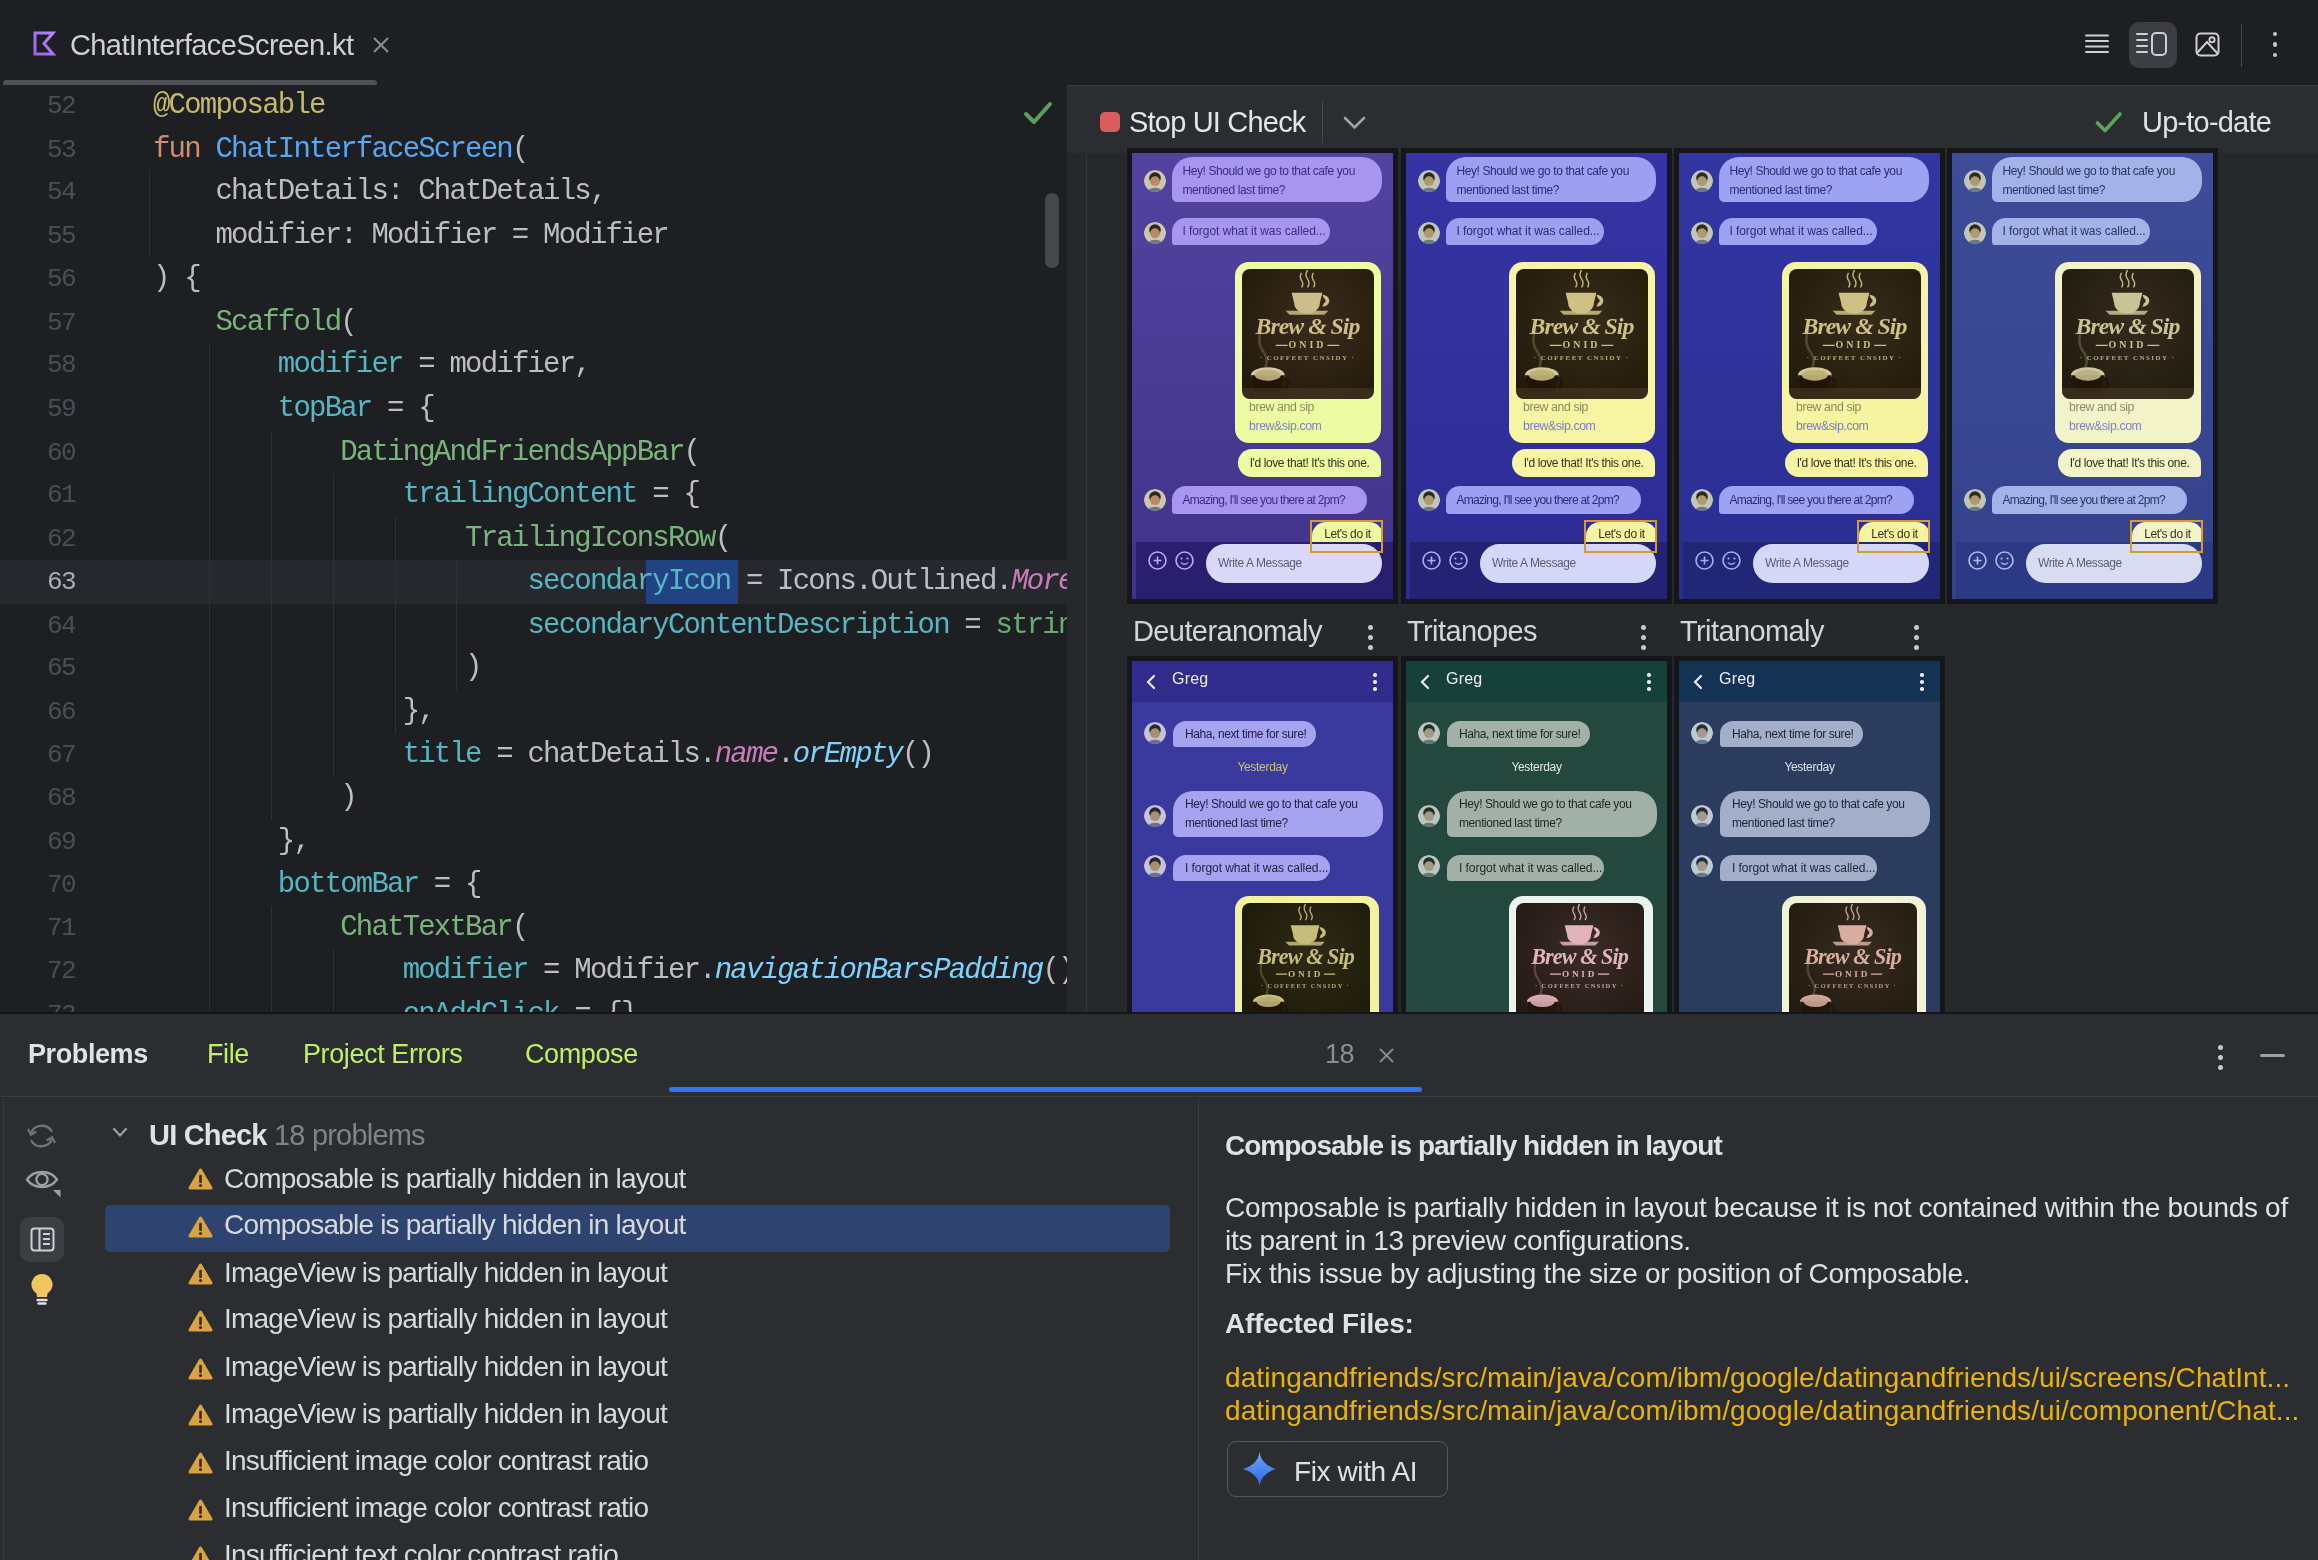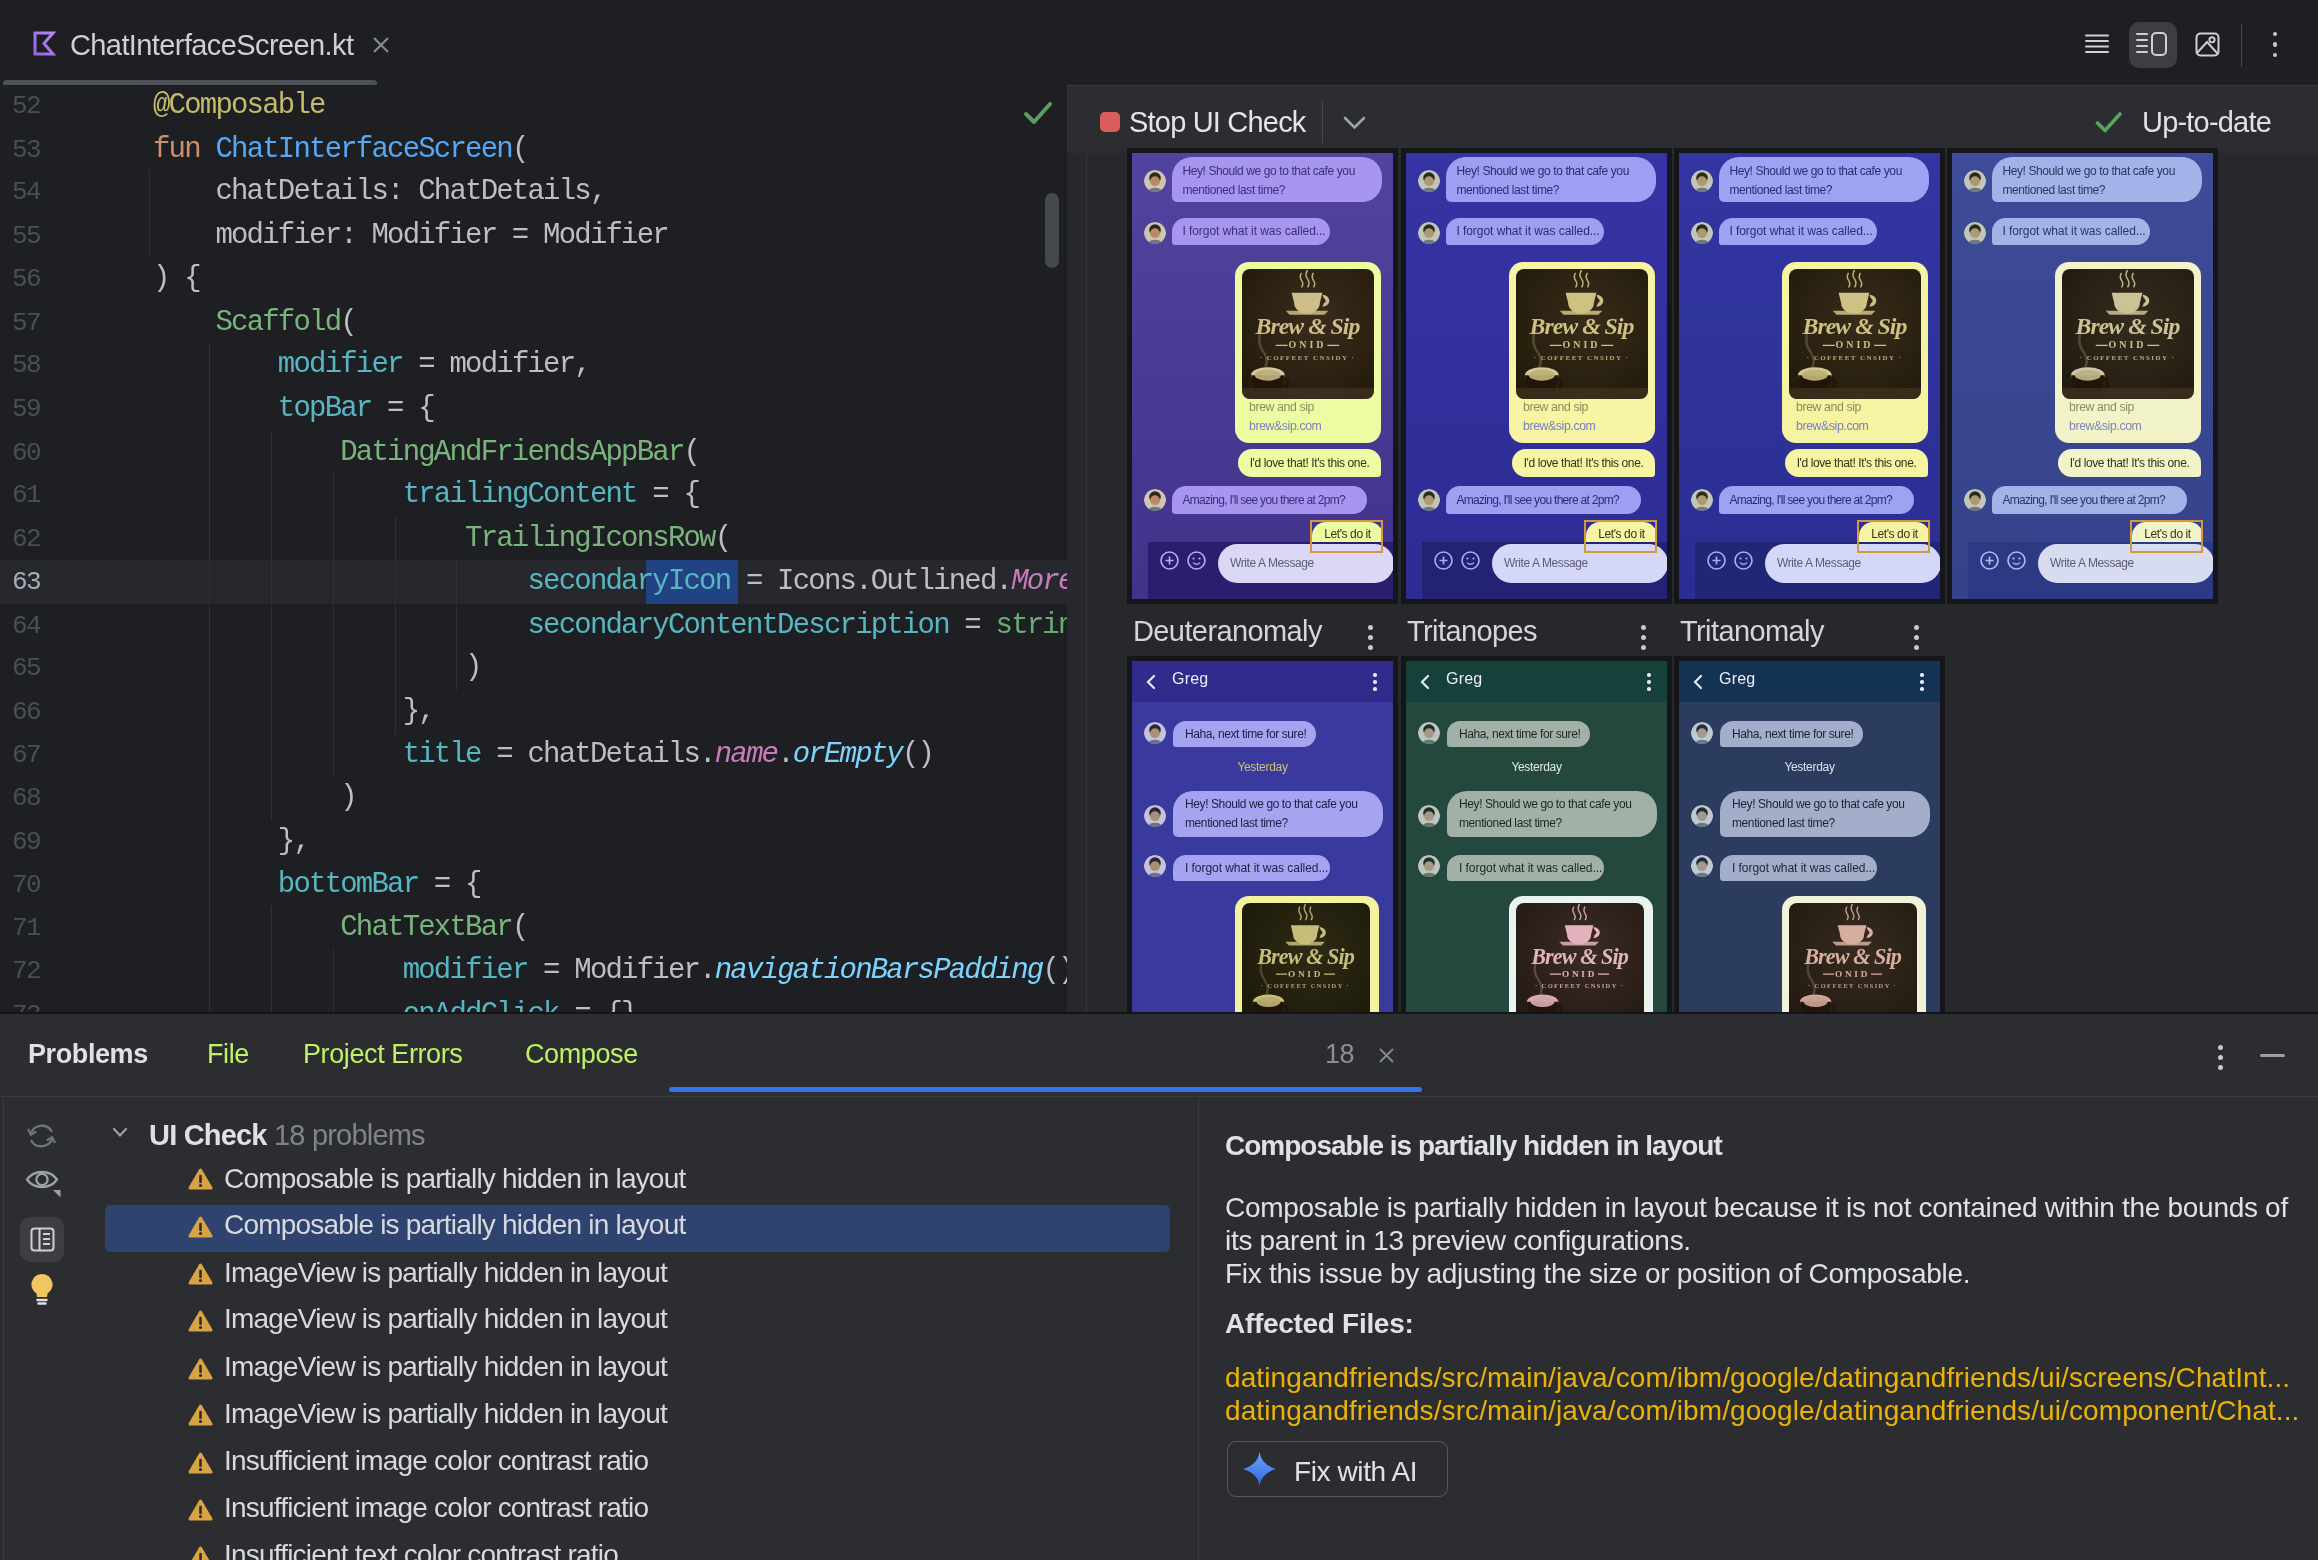--- a/index.html
+++ b/index.html
@@ -11,21 +11,21 @@
 }
 .abs { position:absolute; }
 
 #tabbar { position:absolute; left:0; top:0; width:2319px; height:85px; background:#1e1f22; }
 #tabtitle { position:absolute; left:70px; top:29px; font-size:29px; letter-spacing:-0.6px; color:#ced0d6; }
 #tabscroll { position:absolute; left:3px; top:80px; width:374px; height:7px; border-radius:4px; background:#4e5157; }
 
 #editor { position:absolute; left:0; top:85px; width:1067px; height:927px; background:#1e1f22; overflow:hidden; }
 #curline { position:absolute; left:0; top:475px; width:1067px; height:44px; background:#26282e; }
 .guide { position:absolute; width:1px; background:#2e3036; }
-.ln { position:absolute; left:12px; width:122px; text-align:left; font-family:"Liberation Mono", monospace; font-size:26px; letter-spacing:-1.7px; color:#4a4f57; line-height:44px; height:44px; }
+.ln { position:absolute; left:0; width:122px; text-align:center; font-family:"Liberation Mono", monospace; font-size:26px; letter-spacing:-1.7px; color:#4a4f57; line-height:44px; height:44px; }
 .cl { position:absolute; left:153px; white-space:pre; font-family:"Liberation Mono", monospace; font-size:29px; letter-spacing:-1.8px; line-height:44px; height:44px; color:#bcbec4; }
 .kw { color:#cf8e6d; }
 .fn { color:#56a8f5; }
 .an { color:#c5b96c; }
 .cc { color:#7ab47d; }
 .na { color:#56b6c2; }
 .pr { color:#c77dbb; font-style:italic; }
 .ex { color:#7dd3fc; font-style:italic; }
 .gr { color:#6aab73; }
 #sel63 { position:absolute; left:646px; top:475px; width:92px; height:44px; background:#214283; }
@@ -50,21 +50,21 @@
 
 .ph { position:absolute; width:261px; overflow:hidden; box-shadow:0 0 0 5px #15161a; }
 .ph.r1 { top:67px; height:446px; }
 .ph.r2 { top:575px; height:351px; }
 .av { position:absolute; left:12px; width:22px; height:22px; border-radius:50%; overflow:hidden; }
 .bub { position:absolute; font-size:12px; letter-spacing:-0.4px; line-height:19px; white-space:nowrap; }
 .in { background:var(--in); color:var(--intx); border-radius:20px 20px 20px 5px; }
 .out { background:var(--out); color:#333317; border-radius:20px 20px 5px 20px; }
 .card { position:absolute; left:103px; background:var(--out); border-radius:14px; }
 .cimg { position:absolute; left:7px; top:7px; border-radius:8px; overflow:hidden; }
-.bar1 { position:absolute; left:16px; bottom:0; width:314px; height:57px; background:var(--bar); }
+.bar1 { position:absolute; left:4px; bottom:0; width:314px; height:57px; background:var(--bar); }
 .pill { position:absolute; left:70px; top:2px; width:176px; height:39px; border-radius:20px; background:var(--pill); font-size:12px; letter-spacing:-0.4px; color:#5c5c7a; line-height:39px; padding-left:12px; white-space:nowrap; }
 .warn { position:absolute; left:178px; top:367px; width:73px; height:33px; border:2px solid #d29a3d; }
 
 #problems { position:absolute; left:0; top:1012px; width:2319px; height:548px; background:#2b2d30; border-top:2px solid #141517; }
 #ptabs { position:absolute; left:0; top:0; width:2319px; height:83px; border-bottom:1px solid #3a3c3f; }
 .ptab { position:absolute; top:25px; font-size:27px; letter-spacing:-0.4px; color:#bef264; }
 #ptabunder { position:absolute; left:669px; top:73px; width:753px; height:5px; border-radius:3px; background:#3574f0; }
 .prow { position:absolute; left:224px; font-size:28px; letter-spacing:-0.8px; color:#d7d9de; }
 #psel { position:absolute; left:105px; top:191px; width:1065px; height:47px; background:#2e436e; border-radius:5px; }
 #pdetail-sep { position:absolute; left:1198px; top:84px; width:1px; height:464px; background:#393b40; }

